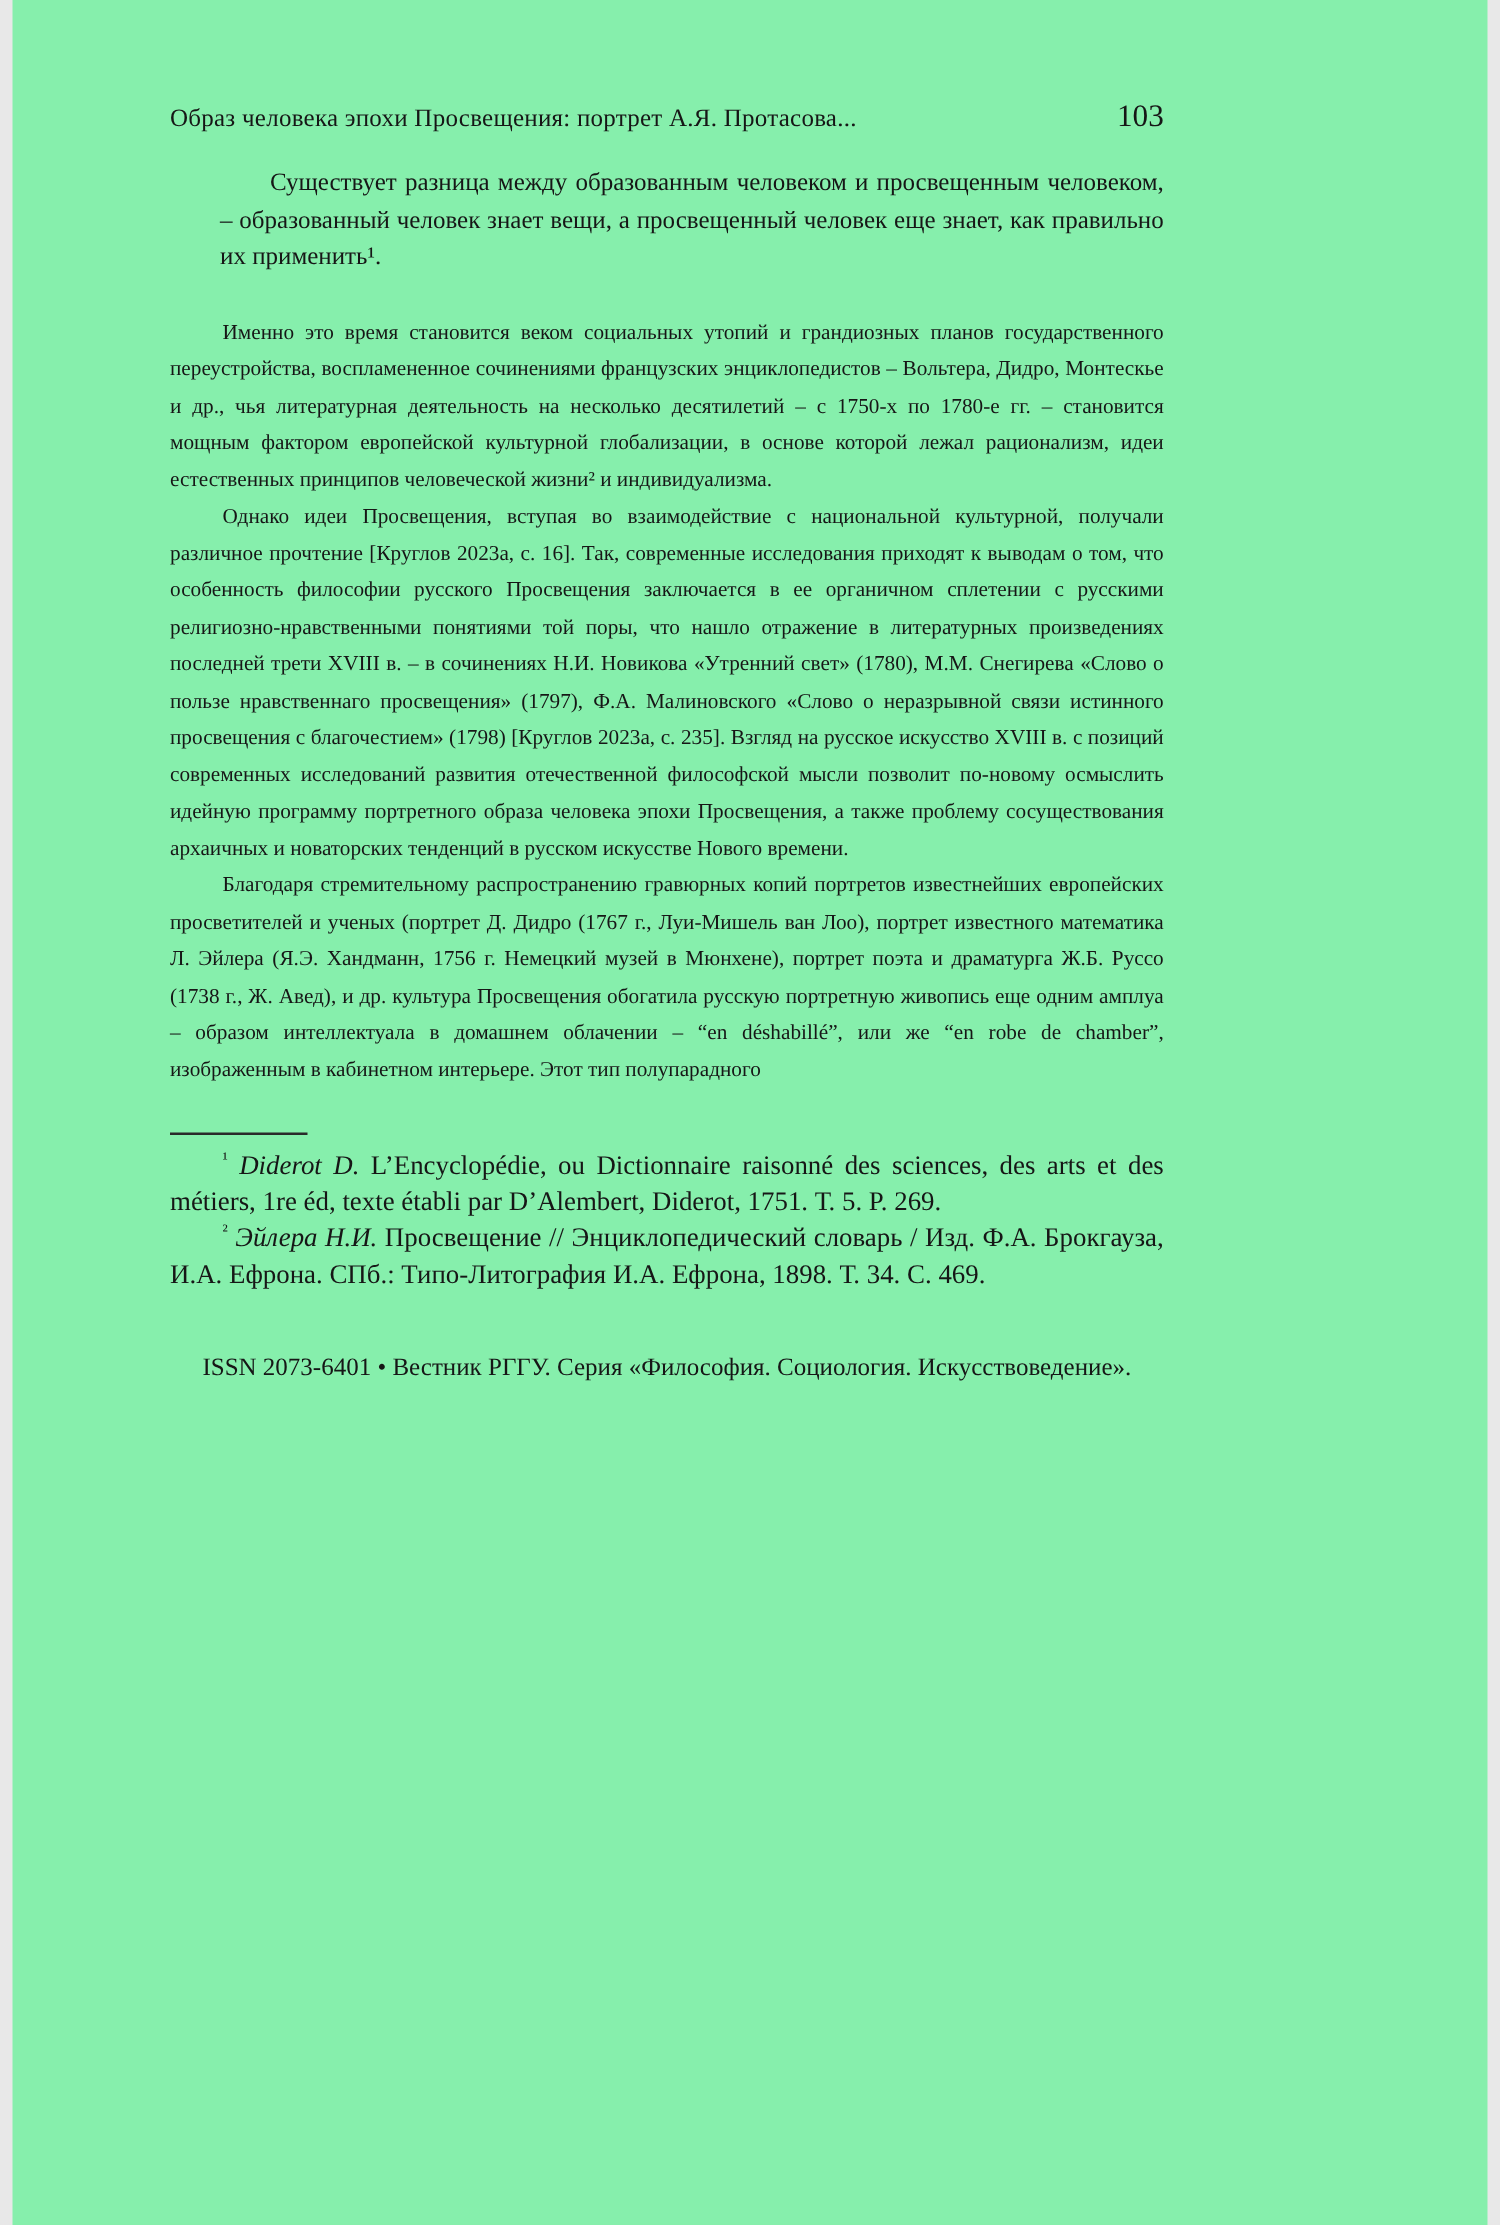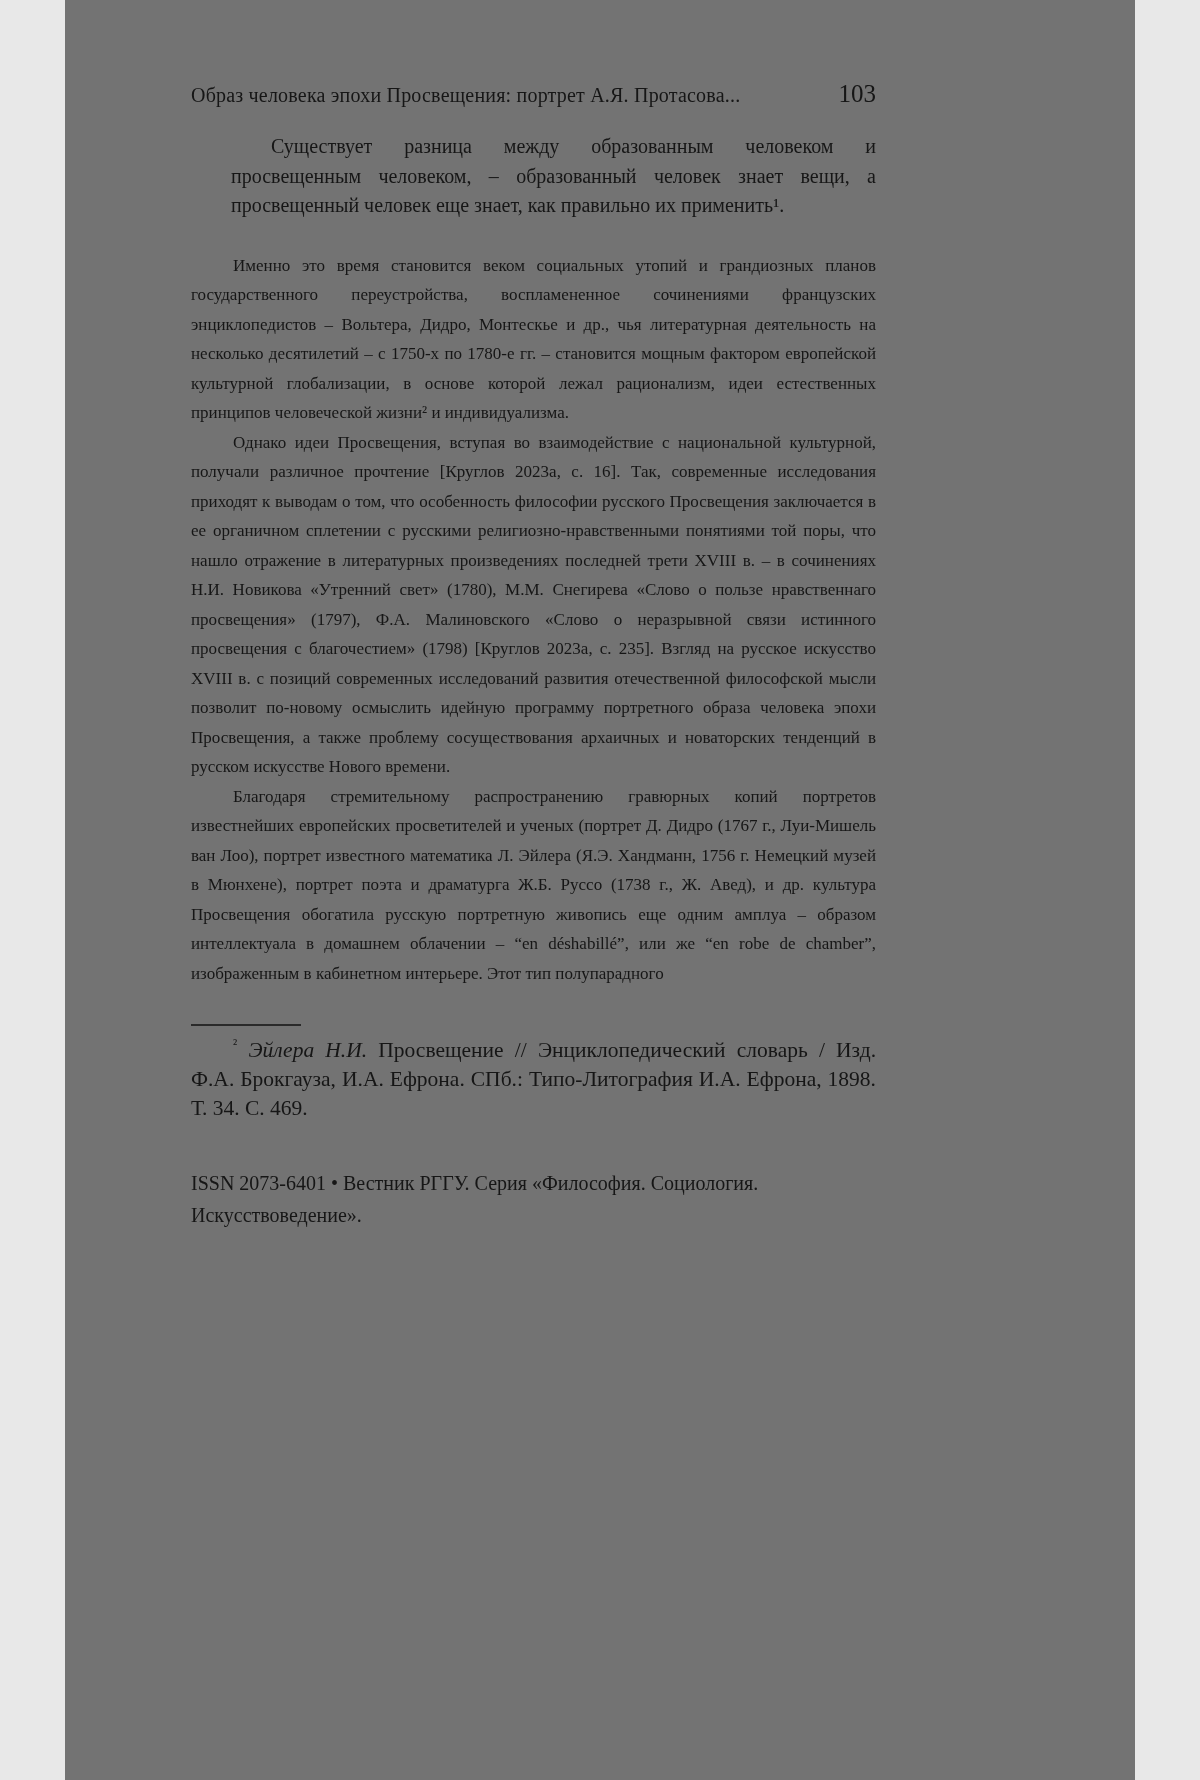--- a/index.html
+++ b/index.html
@@ -2,24 +2,24 @@
 <html lang="ru"><head>
 <meta charset="utf-8">
 <style>
   html, body {
     margin: 0;
     padding: 0;
     background: #e8e8e8;
   }
   .page {
     position: relative;
-    width: 1070px;
+    width: 1180px;
     height: 1780px;
     margin: 0 auto;
-    background: #737373;
+    background: #86efac;
     color: #161616;
     font-family: "Liberation Serif", "DejaVu Serif", serif;
     overflow: hidden;
     box-sizing: border-box;
     padding: 80px 259px 0 126px;
   }
   .header {
     display: flex;
     justify-content: space-between;
     align-items: baseline;
@@ -66,21 +66,21 @@
   }
   .fn-marker {
     font-size: 14px;
     line-height: 0;
   }
   .fn-author {
     font-style: italic;
   }
   .footer {
     margin-top: 44px;
-    text-align: left;
+    text-align: center;
     font-size: 20px;
     line-height: 32px;
   }
 </style>
 </head>
 <body>
 
 <div class="page">
 
   <div class="header">
@@ -92,20 +92,25 @@
 
   <p class="body-para">Именно это время становится веком социальных утопий и грандиозных планов государственного переустройства, воспламененное сочинениями французских энциклопедистов – Вольтера, Дидро, Монтескье и др., чья литературная деятельность на несколько десятилетий – с 1750-х по 1780-е гг. – становится мощным фактором европейской культурной глобализации, в основе которой лежал рационализм, идеи естественных принципов человеческой жизни² и индивидуализма.</p>
 
   <p class="body-para">Однако идеи Просвещения, вступая во взаимодействие с национальной культурной, получали различное прочтение [Круглов 2023а, с. 16]. Так, современные исследования приходят к выводам о том, что особенность философии русского Просвещения заключается в ее органичном сплетении с русскими религиозно-нравственными понятиями той поры, что нашло отражение в литературных произведениях последней трети XVIII в. – в сочинениях Н.И. Новикова «Утренний свет» (1780), М.М. Снегирева «Слово о пользе нравственнаго просвещения» (1797), Ф.А. Малиновского «Слово о неразрывной связи истинного просвещения с благочестием» (1798) [Круглов 2023а, с. 235]. Взгляд на русское искусство XVIII в. с позиций современных исследований развития отечественной философской мысли позволит по-новому осмыслить идейную программу портретного образа человека эпохи Просвещения, а также проблему сосуществования архаичных и новаторских тенденций в русском искусстве Нового времени.</p>
 
   <p class="body-para">Благодаря стремительному распространению гравюрных копий портретов известнейших европейских просветителей и ученых (портрет Д. Дидро (1767 г., Луи-Мишель ван Лоо), портрет известного математика Л. Эйлера (Я.Э. Хандманн, 1756 г. Немецкий музей в Мюнхене), портрет поэта и драматурга Ж.Б. Руссо (1738 г., Ж. Авед), и др. культура Просвещения обогатила русскую портретную живопись еще одним амплуа – образом интеллектуала в домашнем облачении – “en déshabillé”, или же “en robe de chamber”, изображенным в кабинетном интерьере. Этот тип полупарадного</p>
 
   <div class="footnotes">
     <div class="fn-rule"></div>
 
+    <p class="footnote">
+      <sup class="fn-marker">¹</sup>
+      <span class="fn-author">Diderot D.</span>
+      <span class="fn-text">L’Encyclopédie, ou Dictionnaire raisonné des sciences, des arts et des métiers, 1re éd, texte établi par D’Alembert, Diderot, 1751. Т. 5. P. 269.</span>
+    </p>
 
     <p class="footnote">
       <sup class="fn-marker">²</sup>
       <span class="fn-author">Эйлера Н.И.</span>
       <span class="fn-text">Просвещение // Энциклопедический словарь / Изд. Ф.А. Брокгауза, И.А. Ефрона. СПб.: Типо-Литография И.А. Ефрона, 1898. Т. 34. С. 469.</span>
     </p>
   </div>
 
   <div class="footer">
     <div>ISSN 2073-6401 • Вестник РГГУ.  Серия «Философия. Социология. Искусствоведение».</div>

